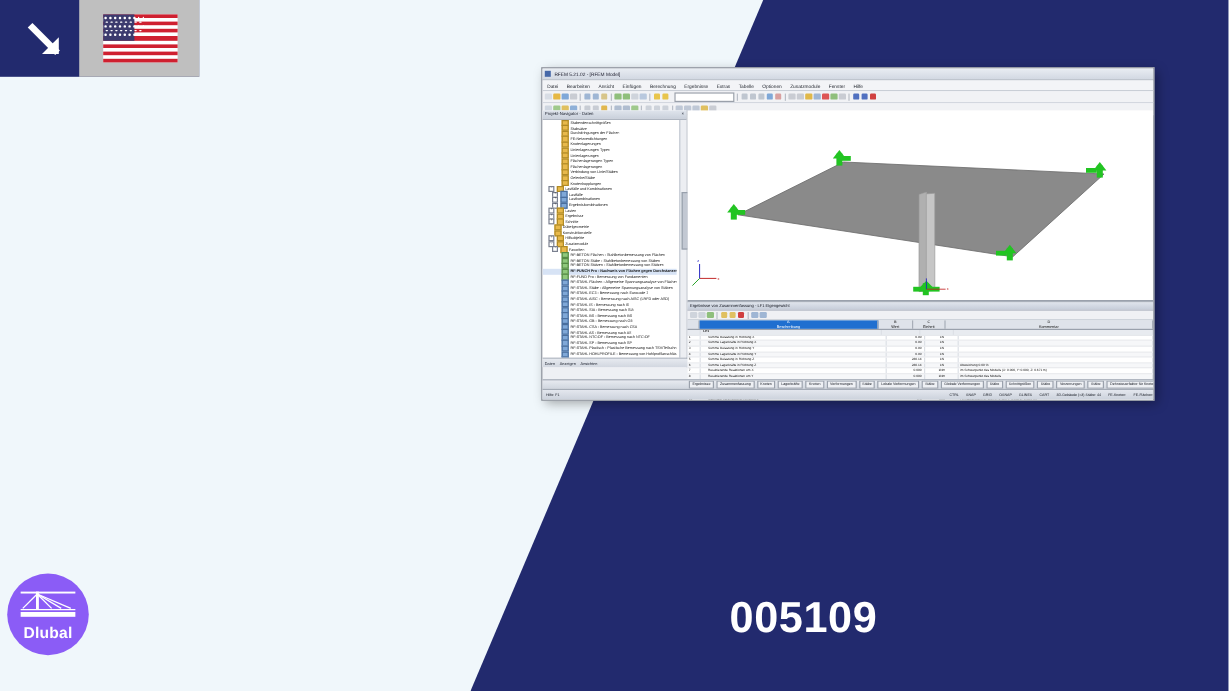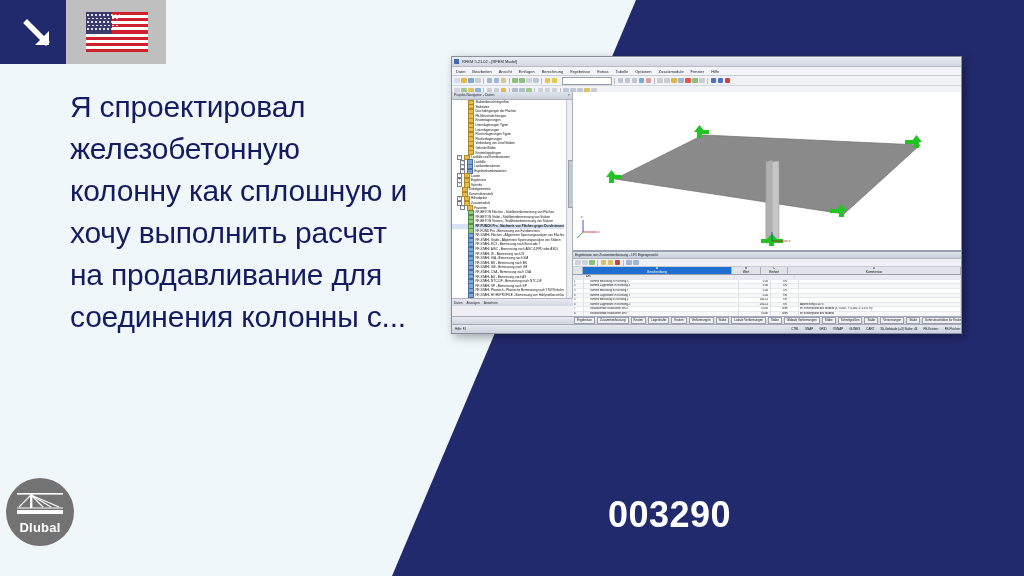--- a/index.html
+++ b/index.html
@@ -39,21 +39,21 @@
   .headline{
     position:absolute;left:70px;top:86px;width:340px;
     color:#141b5e;
     font-size:30px;line-height:42px;font-weight:400;
     letter-spacing:-0.2px;
   }
 
   
   .logo{
     position:absolute;left:6px;top:478px;width:68px;height:68px;
-    background:#737373;border-radius:50%;
+    background:#8b5cf6;border-radius:50%;
   }
   .logo-mark{position:absolute;left:11px;top:14px;width:46px;height:26px;}
   .logo-text{
     position:absolute;left:0;top:42px;width:68px;text-align:center;
     color:#ffffff;font-size:13px;font-weight:bold;letter-spacing:0.2px;
   }
 
   
   .faq-badge{
     position:absolute;left:470px;top:492px;
@@ -282,40 +282,39 @@
           <div class="star"></div>
           <div class="star"></div>
           <div class="star"></div>
           <div class="star"></div>
           <div class="star"></div>
           <div class="star"></div>
       </div>
     </div>
   </div>
 
-  <div class="headline">Я спроектировал железобетонную колонну как сплошную и хочу выполнить расчет на продавливание для соединения колонны с...</div>
 
   <div class="logo">
     <svg class="logo-mark" viewBox="0 0 46 26">
       <rect x="0" y="0" width="46" height="26" fill="none"></rect>
       <rect x="0" y="18" width="46" height="4" fill="#ffffff"></rect>
       <rect x="0" y="1" width="46" height="1.6" fill="#ffffff"></rect>
       <rect x="13" y="1" width="2.4" height="15" fill="#ffffff"></rect>
       <g stroke="#ffffff" stroke-width="1.1" fill="none">
         <line x1="14" y1="3" x2="2" y2="15"></line>
         <line x1="14" y1="3" x2="26" y2="15"></line>
         <line x1="14" y1="3" x2="34" y2="15"></line>
         <line x1="14" y1="3" x2="42" y2="15"></line>
         <line x1="0" y1="16" x2="46" y2="16"></line>
       </g>
     </svg>
     <div class="logo-text">Dlubal</div>
   </div>
 
-  <div class="faq-number">003290</div>
+  <div class="faq-number">005109</div>
 
   <div class="rfem-window">
 
     <div class="rfem-titlebar">
       <span class="tb-icon"></span>
       <span>RFEM 5.21.02 - [RFEM Model]</span>
     </div>
 
     <div class="rfem-menubar">
       <span>Datei</span>

